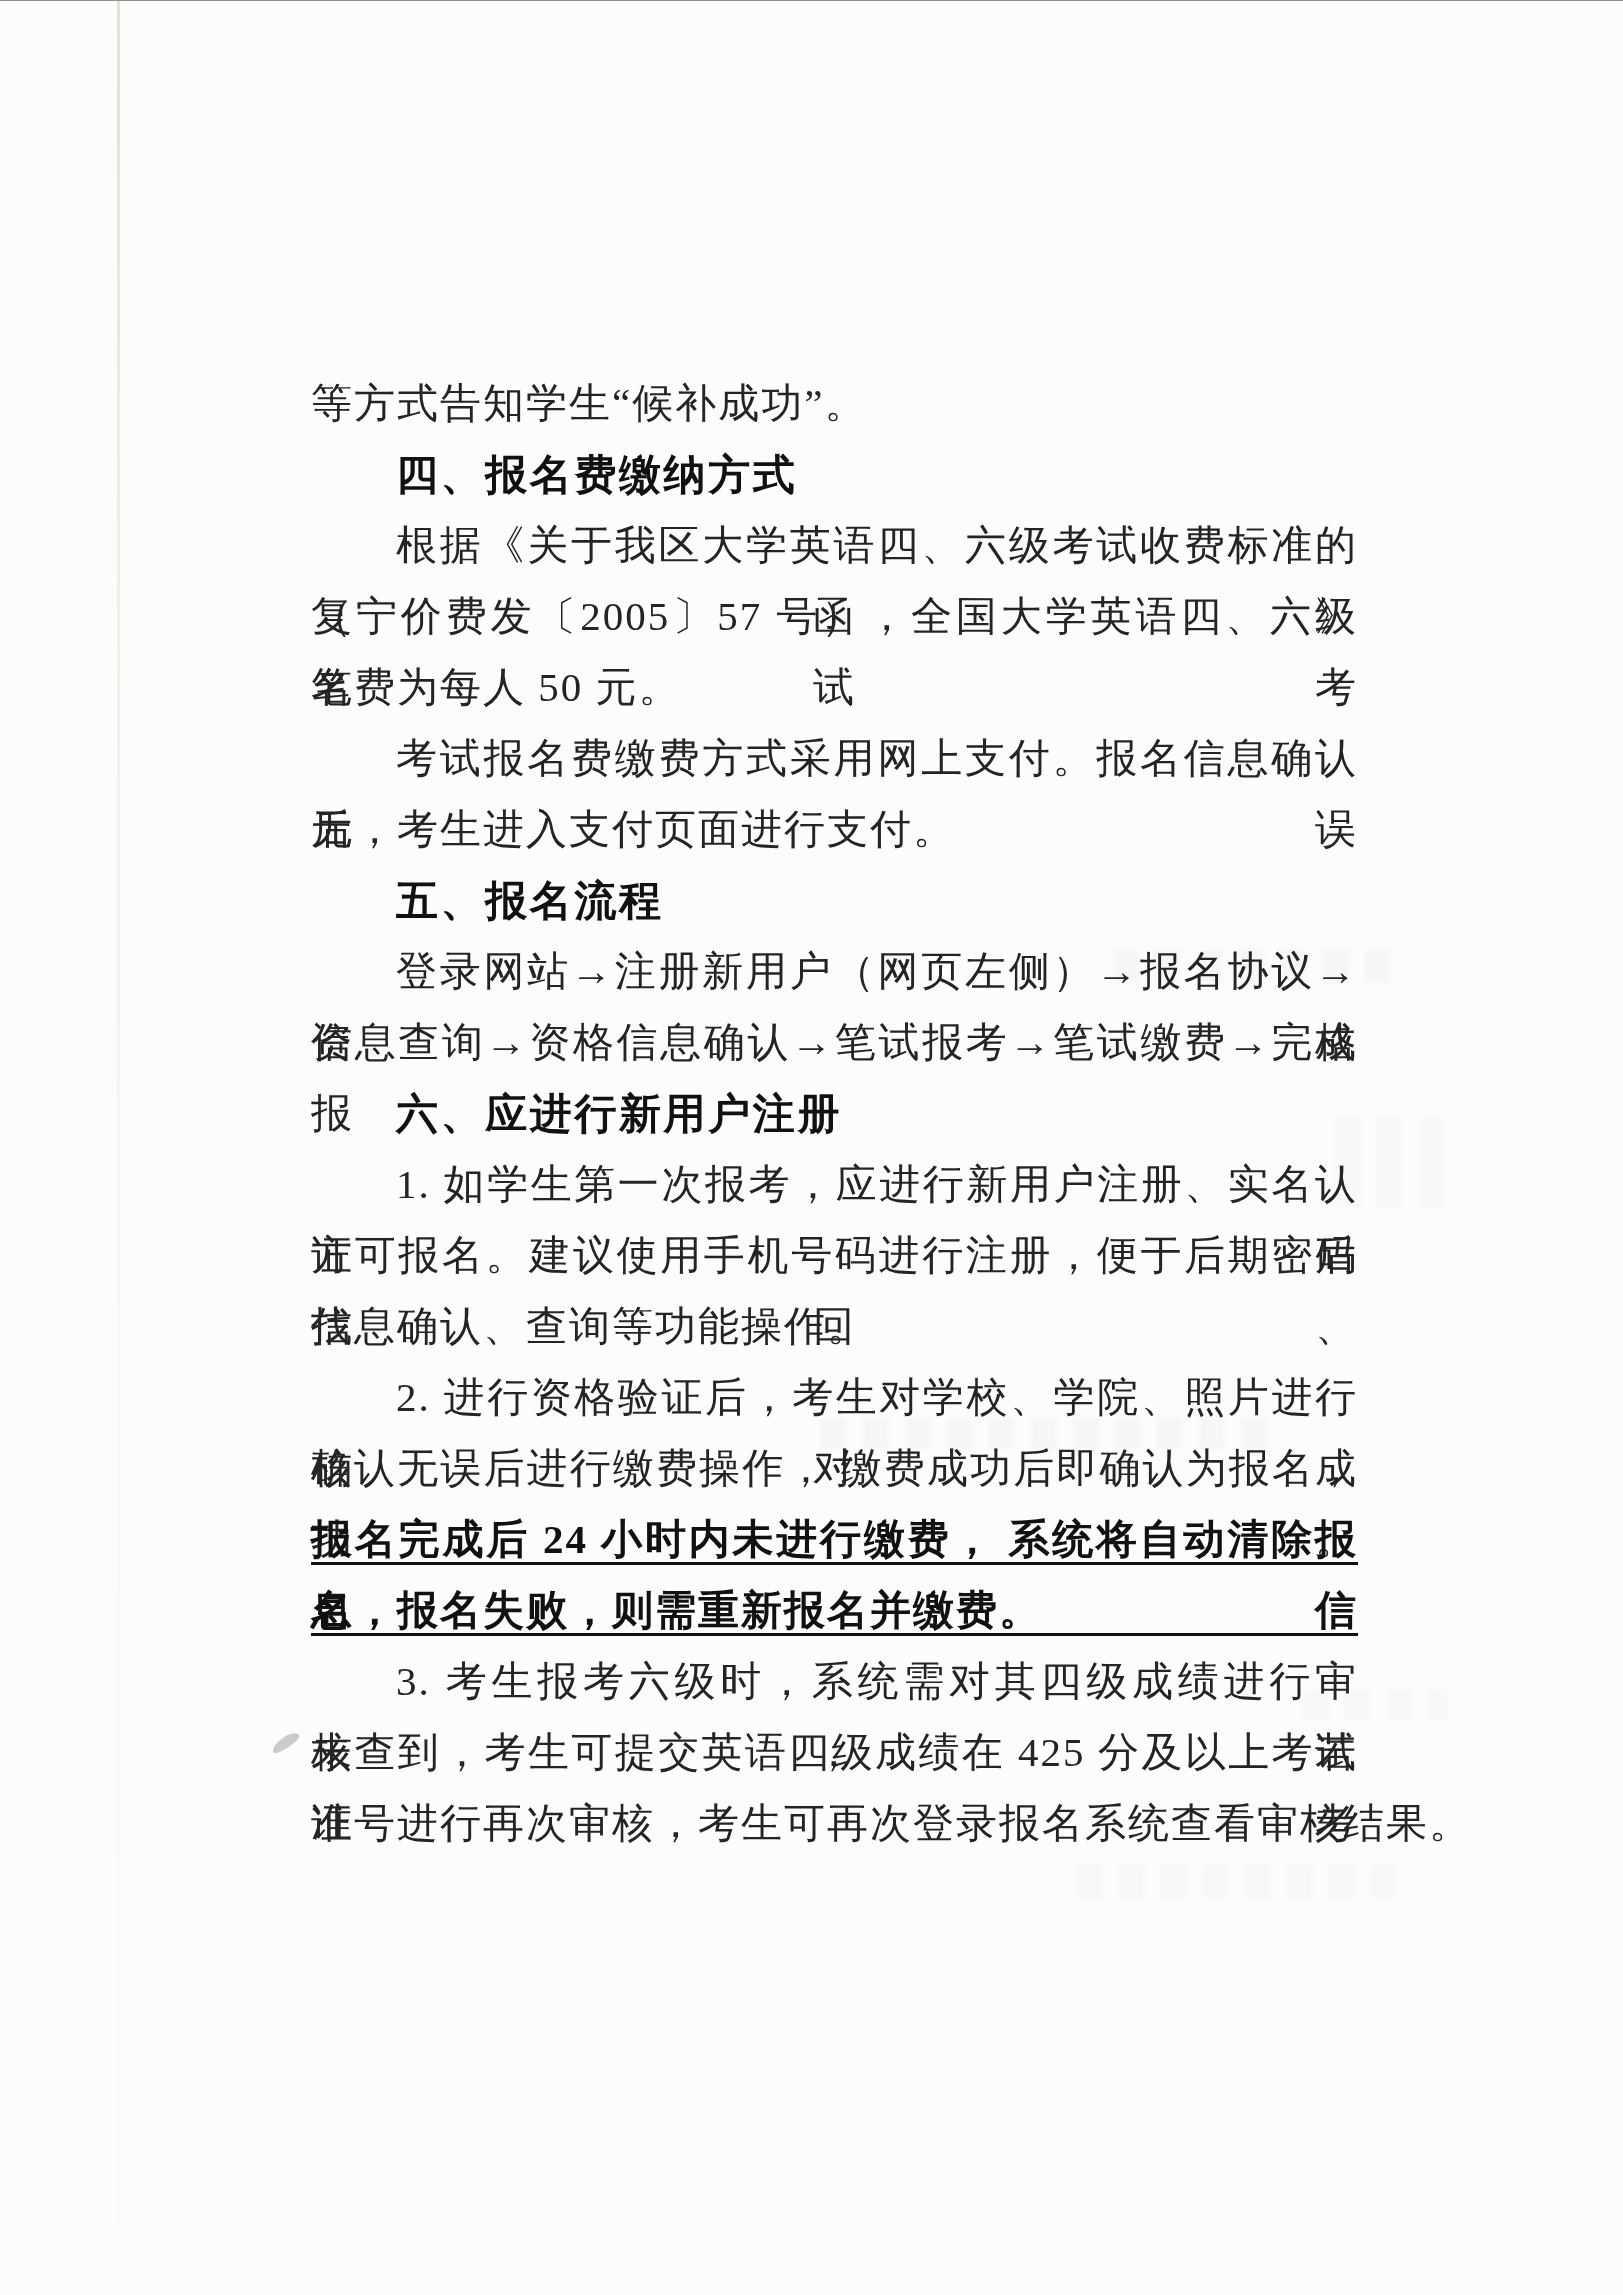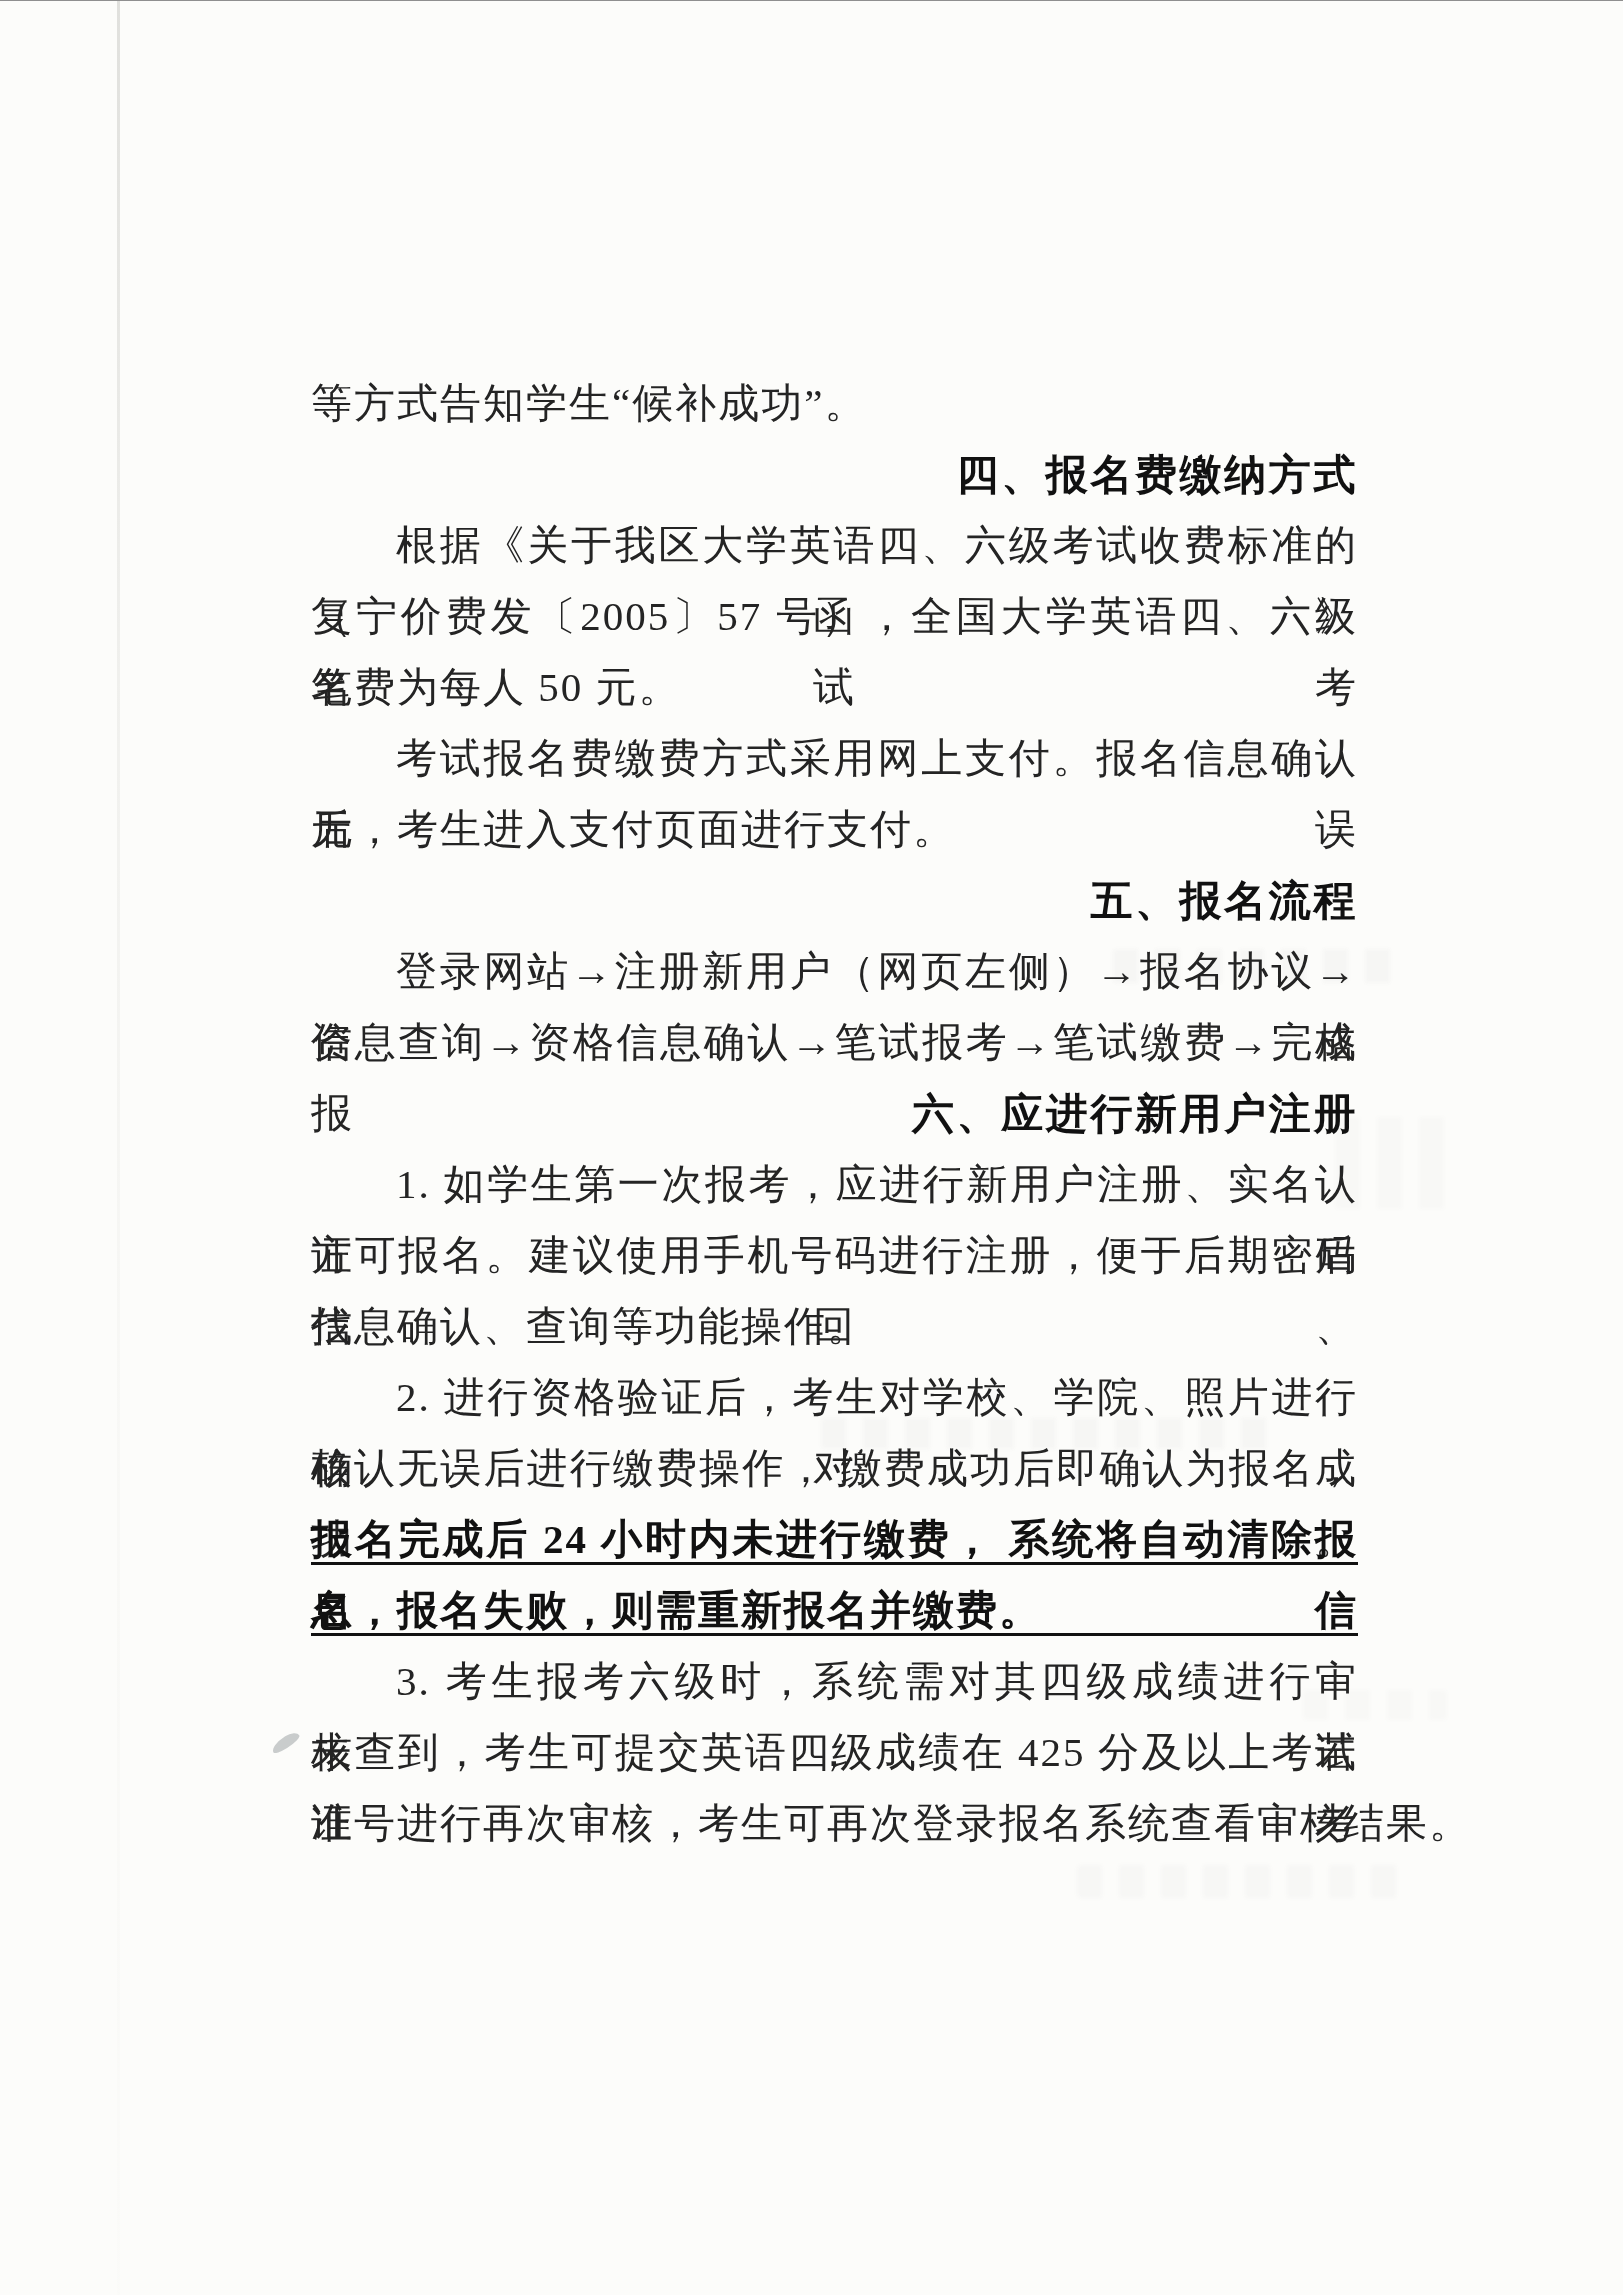--- a/index.html
+++ b/index.html
@@ -81,21 +81,20 @@
   }
   .line.indent {
     text-indent: 85px;
   }
   .line.heading {
     font-family: "Liberation Sans", "DejaVu Sans", sans-serif;
     font-weight: 700;
     font-size: 42px;
     letter-spacing: 2.6px;
     color: #111;
-    text-align: right;
   }
   .line.emphasis {
     font-weight: 700;
     color: #111;
     text-decoration: underline;
     text-decoration-thickness: 3.3px;
     text-underline-offset: 9.2px;
   }
 </style>
 </head>

